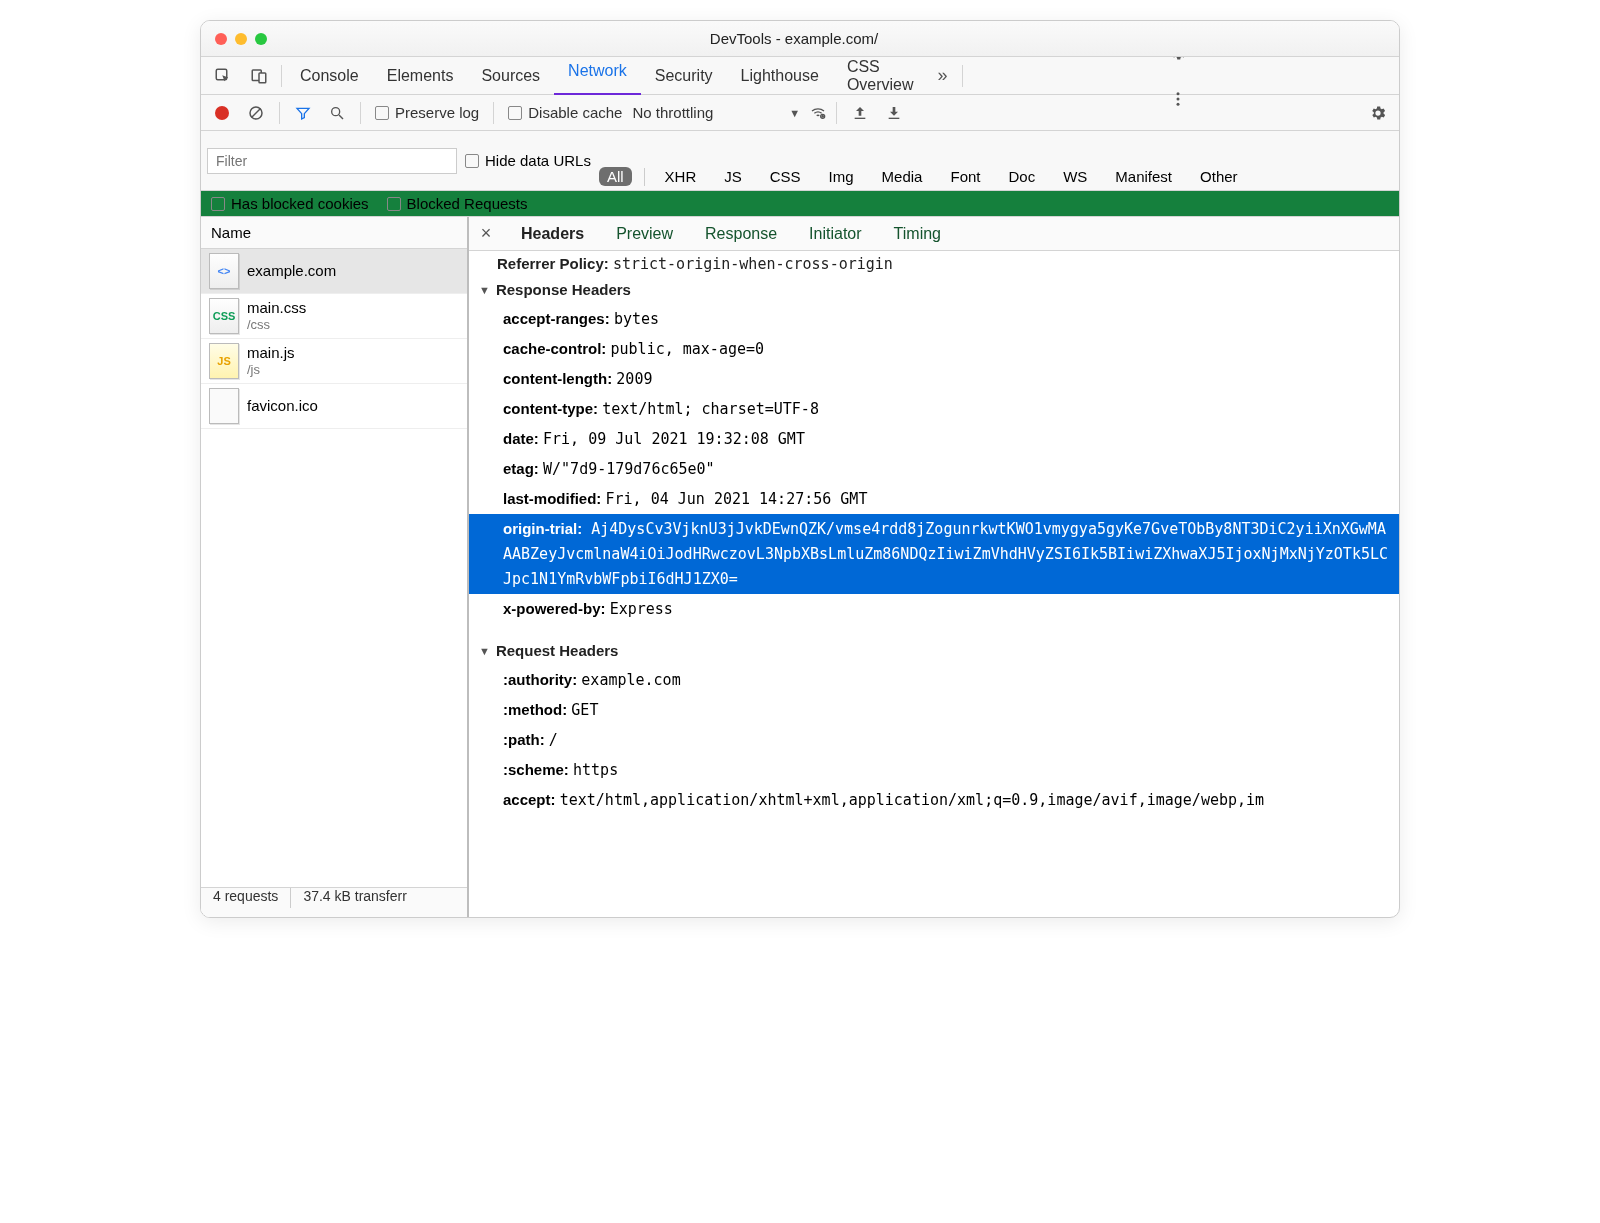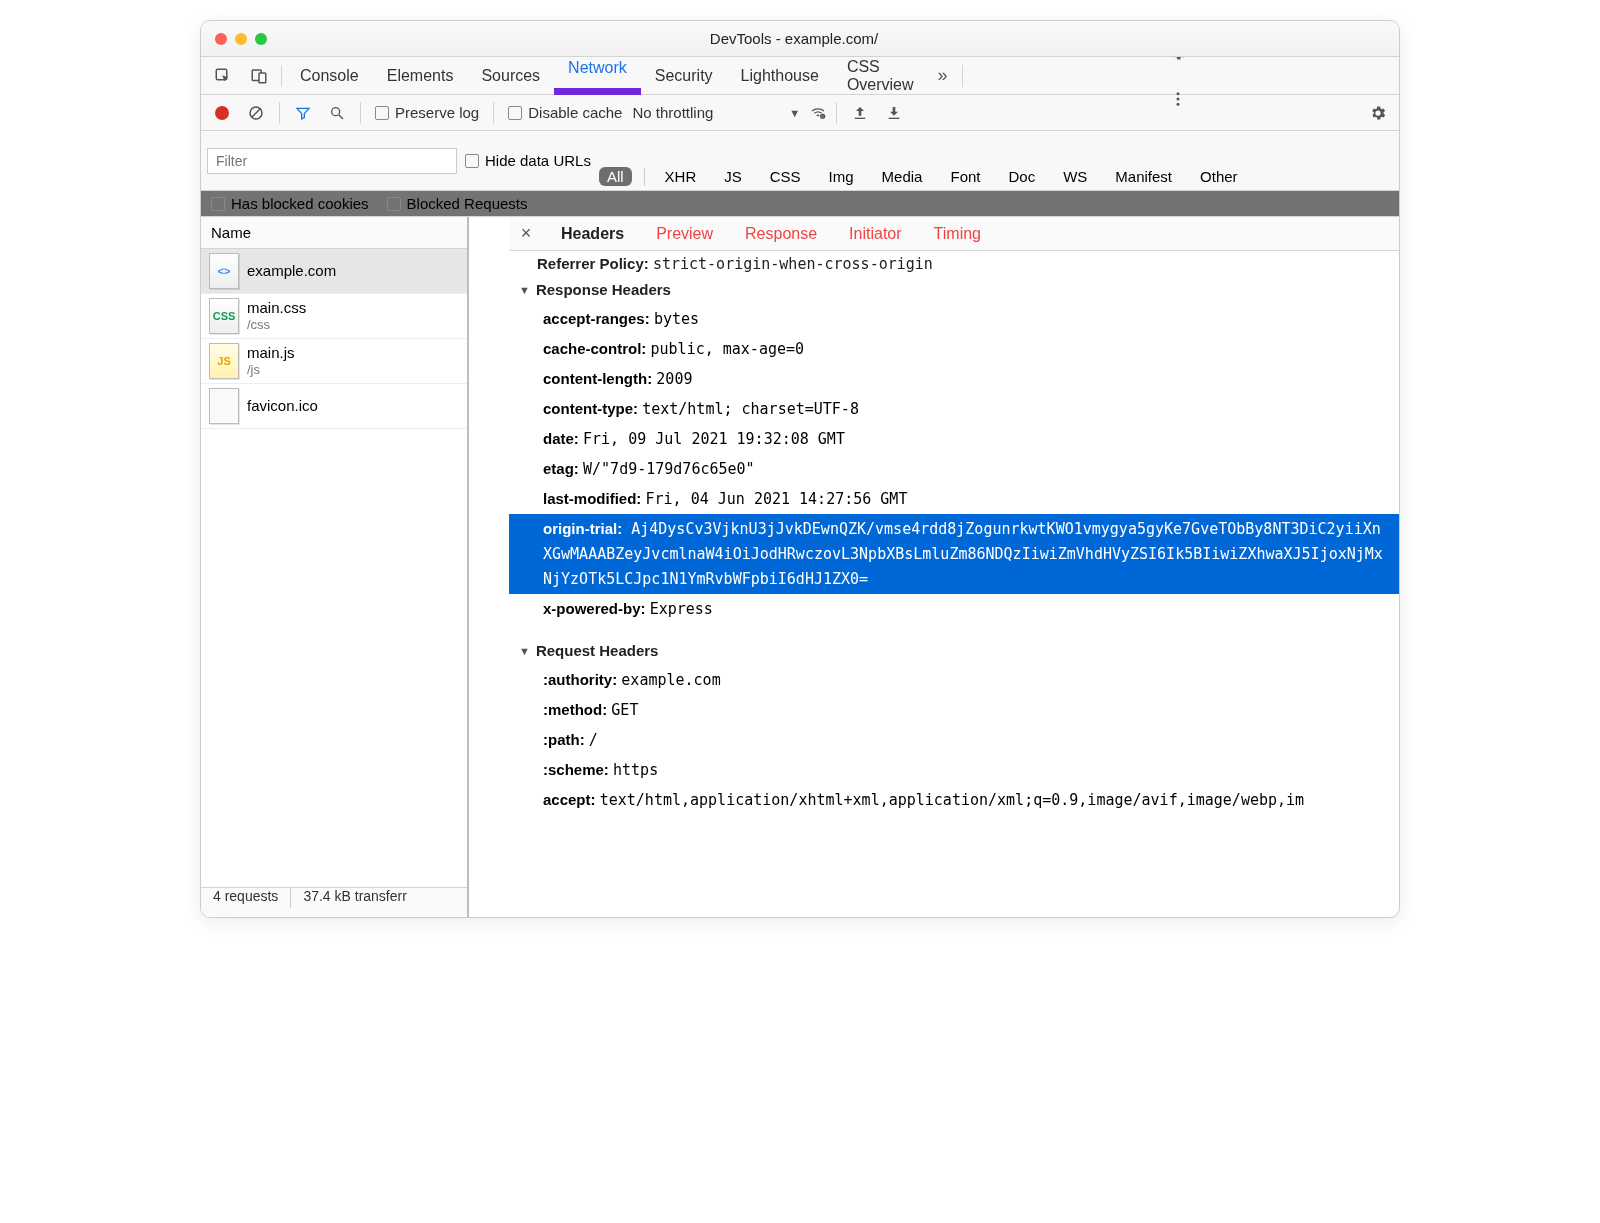--- a/index.html
+++ b/index.html
@@ -62,21 +62,21 @@
 .tabstrip .ico {
   width: 36px; height: 38px;
   display: flex; align-items: center; justify-content: center;
   color: #555;
 }
 .sep-v {
   width: 1px; height: 22px; background: #d4d4d4; margin: 0 4px;
 }
 .tabs { display: flex; gap: 0; flex: 1; }
 .tab { padding: 0 14px; height: 38px; display: flex; align-items: center; cursor: default; }
-.tab.active { color: #1a73e8; border-bottom: 7px solid #6d28d9; padding-bottom: 8px; }
+.tab.active { color: #1a73e8; border-bottom: 2px solid #6d28d9; padding-bottom: 8px; }
 .more-tabs { padding: 0 10px; font-size: 18px; color: #555; }
 .tabstrip .right { display: flex; align-items: center; gap: 8px; padding-right: 6px; }
 
 
 .toolbar {
   display: flex;
   align-items: center;
   height: 36px;
   border-bottom: 1px solid #d4d4d4;
   background: #f8f8f8;
@@ -122,28 +122,28 @@
   font-size: 15px;
 }
 .chip.on { background: #6e6e6e; color: #fff; }
 .type-row { display:flex; gap:12px; align-items:center;margin-top:32px; }
 .type-row .sep-small { width:1px; height:18px; background:#ccc; }
 
 
 .filterbar2 {
   display:flex; align-items:center; gap:18px;
   border-bottom: 1px solid #d4d4d4;
-  background:#737373;
+  background:#15803d;
   padding: 4px 10px;
   font-size:15px;
 }
 .filterbar2 label { display:flex; align-items:center; }
 
 
-.split { display:flex; height: 700px; gap: 40px; }
+.split { display:flex; height: 700px; }
 .left {
   width: 268px;
   border-right: 2px solid #bdbdbd;
   display:flex; flex-direction:column;
   background:#fff;
 }
 .col-header {
   height: 32px; border-bottom:1px solid #d4d4d4;
   display:flex; align-items:center; padding:0 10px;
   font-size:15px; background:#fafafa;
@@ -180,21 +180,21 @@
 .statusbar .sep { width:1px; background:#ccc; height:20px; }
 
 
 .right { flex:1; display:flex; flex-direction:column; overflow:hidden;}
 .detail-tabs {
   height:34px; border-bottom:1px solid #d4d4d4;
   display:flex; align-items:center; gap:4px;
   background:#fafafa; font-size:16px;
 }
 .detail-tabs .close { width:34px; text-align:center; font-size:18px; color:#555; }
-.dtab { padding:0 14px; height:34px; display:flex; align-items:center; color:#ef4444; }
+.dtab { padding:0 14px; height:34px; display:flex; align-items:center; color:#14532d; }
 .dtab.active { font-weight:600; color:#222; }
 .detail-body { flex:1; overflow:auto; font-size:15px; padding: 4px 0 10px 0;}
 
 .section-h {
   display:flex; align-items:center; gap:6px;
   font-weight:700; padding:6px 10px; color:#222;
 }
 .section-h .tri { font-size:11px; color:#555;}
 .kv { padding:3px 10px 3px 34px; line-height:1.6; }
 .kv .k { font-weight:700; }

